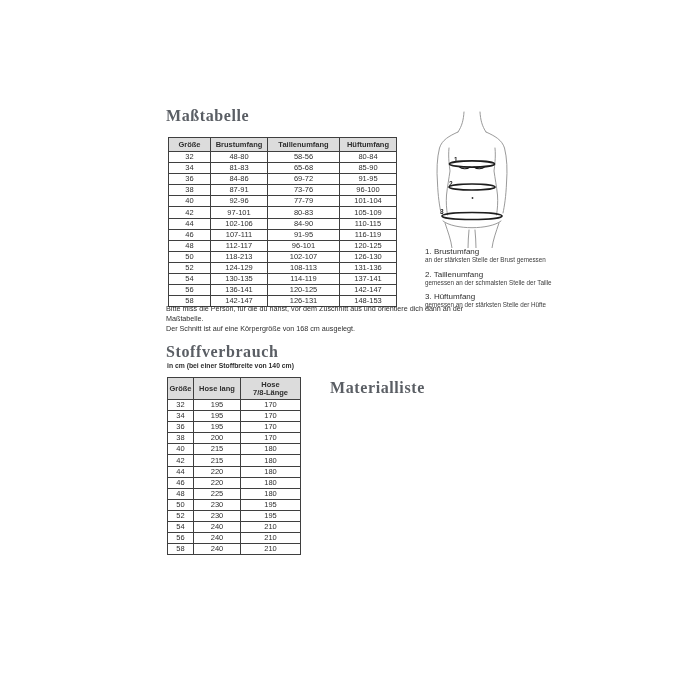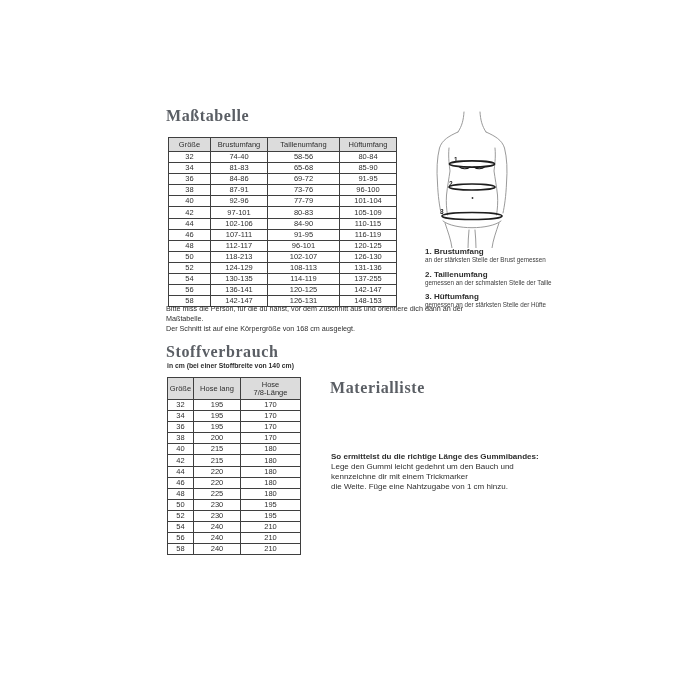--- a/index.html
+++ b/index.html
@@ -7,35 +7,35 @@
         font-family:"Liberation Sans",sans-serif;color:#333333;}
 
   
   .h-serif{position:absolute;font-family:"Liberation Serif","DejaVu Serif",serif;
            font-weight:700;font-size:16px;letter-spacing:.6px;color:#5a5e64;line-height:1;}
 
   
   table{border-collapse:collapse;table-layout:fixed;position:absolute;}
   th,td{border:1px solid #3f3f3f;text-align:center;vertical-align:middle;
         padding:0;font-size:7.5px;line-height:1.05;color:#2e2e2e;}
-  th{background:#dcdcdc;font-weight:400;white-space:pre-line;}
+  th{background:#dcdcdc;font-weight:700;white-space:pre-line;}
   td{font-weight:400;height:10.1px;}
   .t1{left:168px;top:137px;width:228px;}
   .t1 th{height:13px;}
   .t2{left:167px;top:377px;width:133px;}
   .t2 th{height:21px;}
 
   
   .small-text{position:absolute;font-size:7.2px;line-height:10px;white-space:pre-line;color:#2e2e2e;}
   .b{font-weight:700;}
 
   
   .mg{position:absolute;left:425px;top:247px;width:130px;}
   .mg-item{margin:0 0 6px 0;}
-  .mg-title{font-size:8px;font-weight:700;line-height:9px;color:#2e2e2e;}
+  .mg-title{font-size:8px;font-weight:400;line-height:9px;color:#2e2e2e;}
   .mg-desc{font-size:6.3px;line-height:7.5px;color:#3c3c3c;}
 
   
   .subtitle{position:absolute;left:167px;top:362px;font-size:6.8px;font-weight:700;color:#2e2e2e;}
 
   
   .mat-intro{position:absolute;left:331px;top:401px;width:215px;font-size:8px;line-height:9.6px;
              white-space:pre-line;color:#2e2e2e;}
   .mat-elastic{position:absolute;left:331px;top:452px;width:215px;font-size:8px;line-height:10px;
                white-space:pre-line;color:#2e2e2e;}
@@ -68,21 +68,21 @@
         <tr>
           <th>Größe</th>
           <th>Brustumfang</th>
           <th>Taillenumfang</th>
           <th>Hüftumfang</th>
         </tr>
       </thead>
     <tbody>
         <tr>
           <td>32</td>
-          <td>74-40</td>
+          <td>48-80</td>
           <td>58-56</td>
           <td>80-84</td>
         </tr>
         <tr>
           <td>34</td>
           <td>81-83</td>
           <td>65-68</td>
           <td>85-90</td>
         </tr>
         <tr>
@@ -136,21 +136,21 @@
         <tr>
           <td>52</td>
           <td>124-129</td>
           <td>108-113</td>
           <td>131-136</td>
         </tr>
         <tr>
           <td>54</td>
           <td>130-135</td>
           <td>114-119</td>
-          <td>137-255</td>
+          <td>137-141</td>
         </tr>
         <tr>
           <td>56</td>
           <td>136-141</td>
           <td>120-125</td>
           <td>142-147</td>
         </tr>
         <tr>
           <td>58</td>
           <td>142-147</td>
@@ -296,19 +296,15 @@
           <td>58</td>
           <td>240</td>
           <td>210</td>
         </tr>
       </tbody>
   </table>
 
   <div class="h-serif" style="left:330px;top:380px">Materialliste</div>
 
 
-  <div class="mat-elastic"><span class="b">So ermittelst du die richtige Länge des Gummibandes:</span><span>
-Lege den Gummi leicht gedehnt um den Bauch und
-kennzeichne dir mit einem Trickmarker
-die Weite. Füge eine Nahtzugabe von 1 cm hinzu.</span></div>
 
 
 </div>
 
 </body></html>

